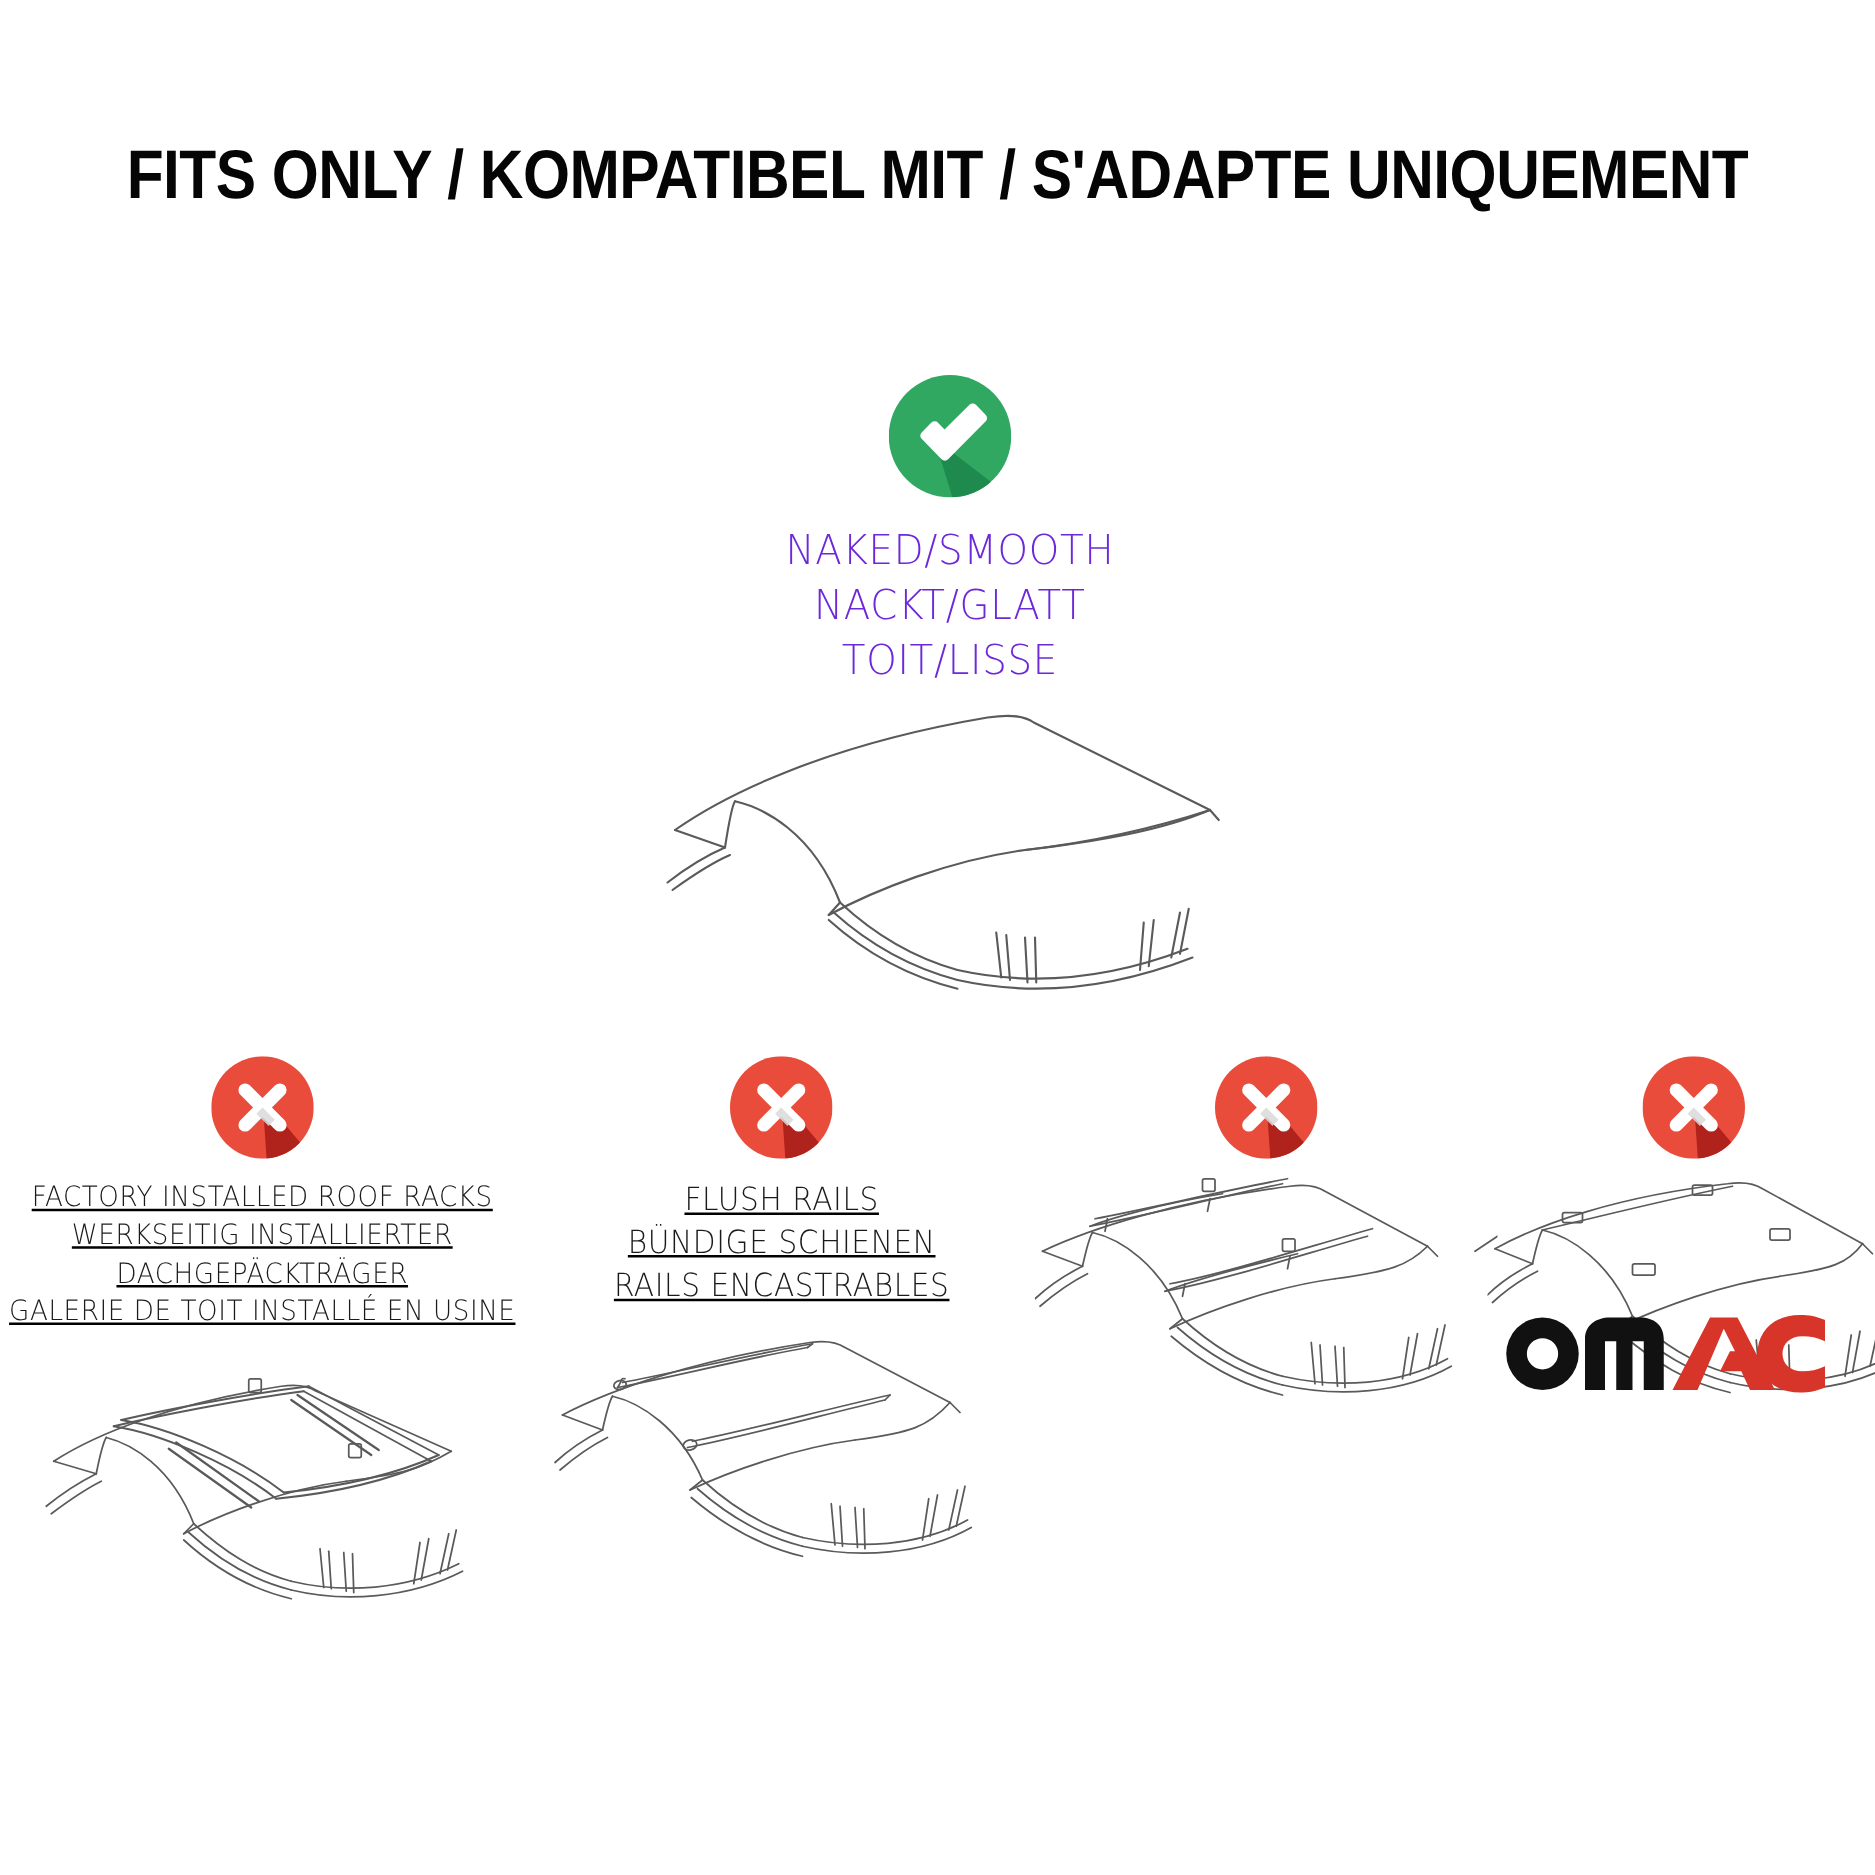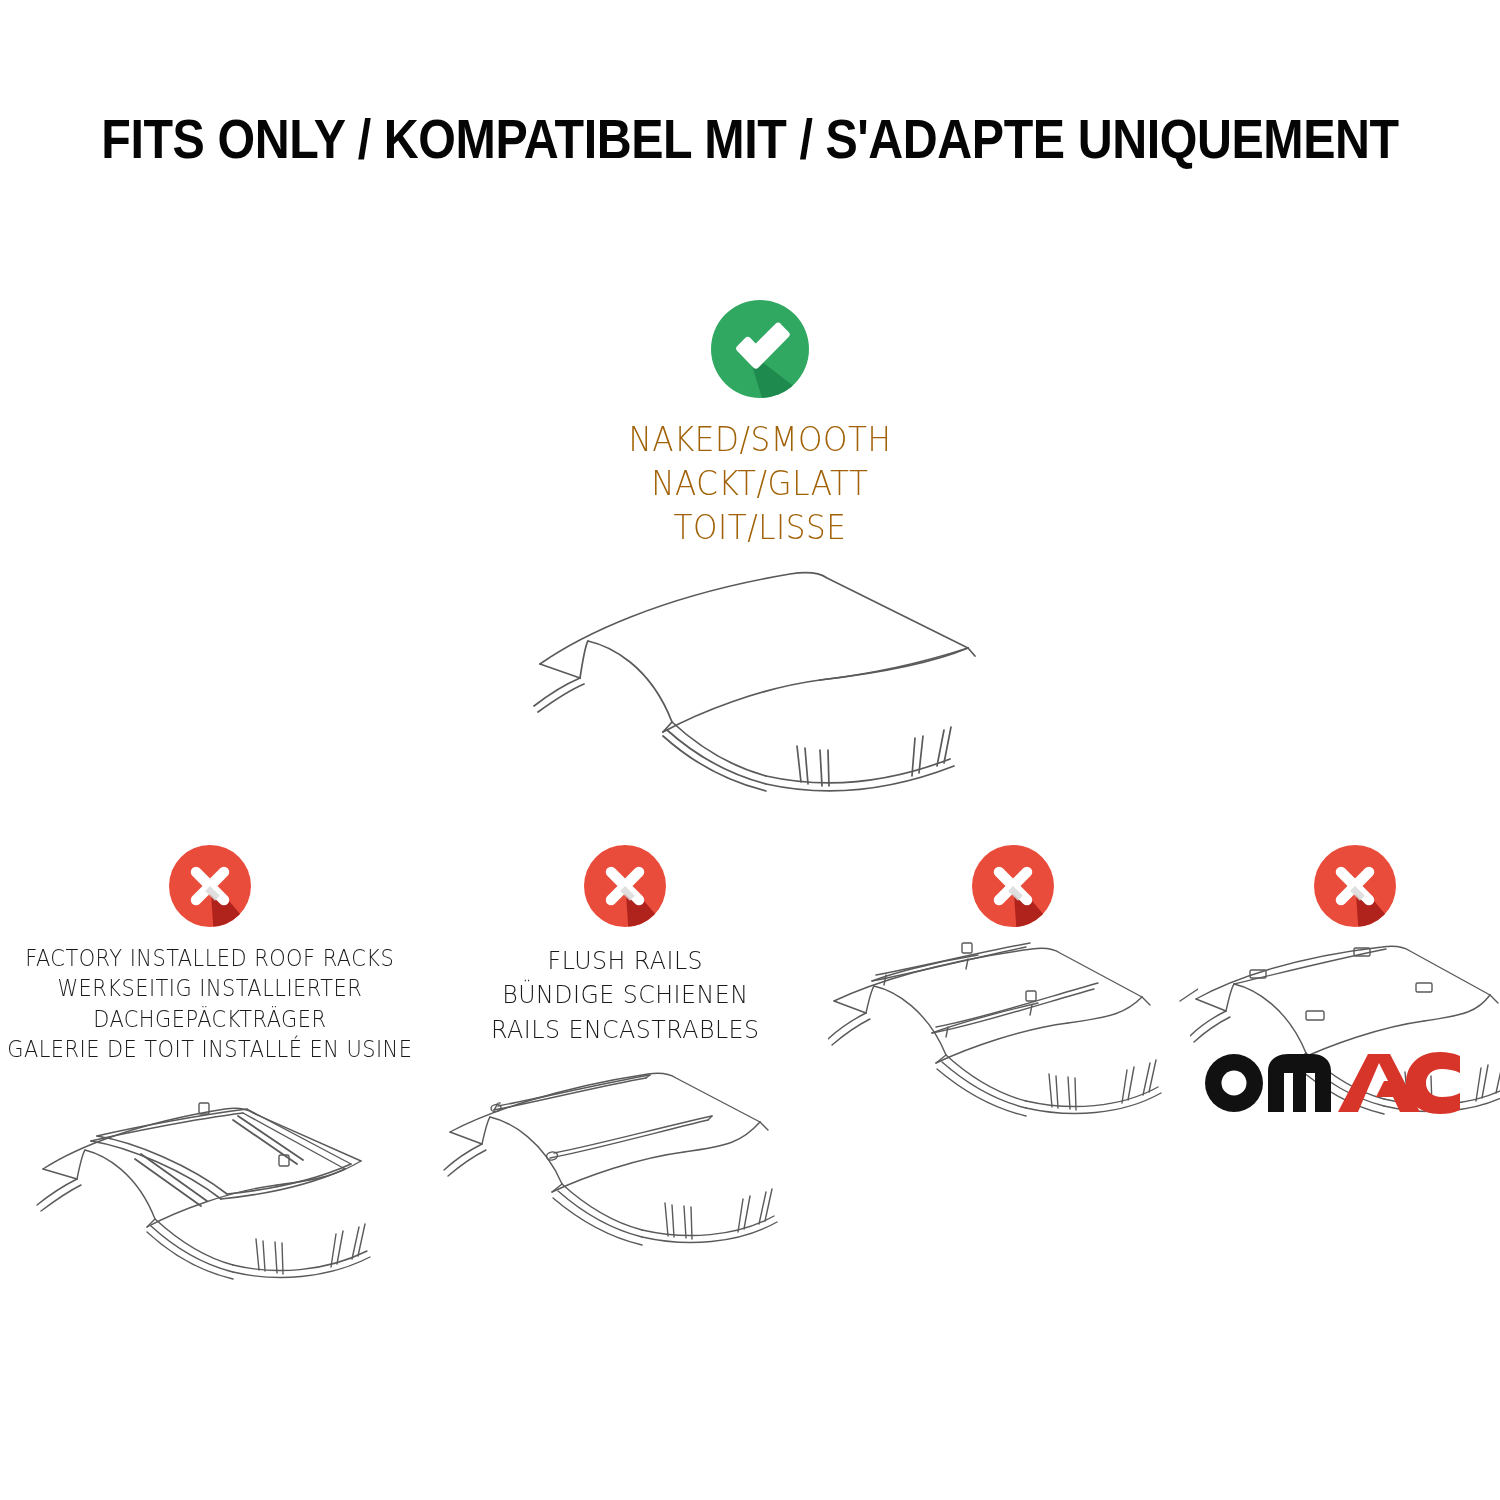--- a/index.html
+++ b/index.html
@@ -55,41 +55,42 @@
 
   .badge svg { display: block; width: 100%; height: 100%; }
 
   .labels {
     margin-top: 20px;
     text-align: center;
     font-size: 33px;
     line-height: 1.33;
     font-weight: 300;
     letter-spacing: 0.6px;
-    color: #a16207;
+    color: #6d28d9;
     font-family: "DejaVu Sans", sans-serif;
     font-stretch: condensed;
   }
   .labels .ln { display: block; transform: scaleX(0.94); }
 
   .roof-art {
     margin-top: 10px;
     width: 480px;
     height: 270px;
   }
   .roof-art svg { display: block; width: 100%; height: 100%; }
 
   
   .reject-row {
     position: absolute;
     top: 845px;
     left: 0;
     width: 1500px;
     display: flex;
     align-items: flex-start;
+    text-decoration: underline;
   }
 
   .reject-col {
     display: flex;
     flex-direction: column;
     align-items: center;
   }
   .col-0 { width: 420px; margin-left: 0px; }
   .col-1 { width: 380px; margin-left: 15px; justify-content: center; }
   .col-2 { width: 380px; margin-left: 8px; }

